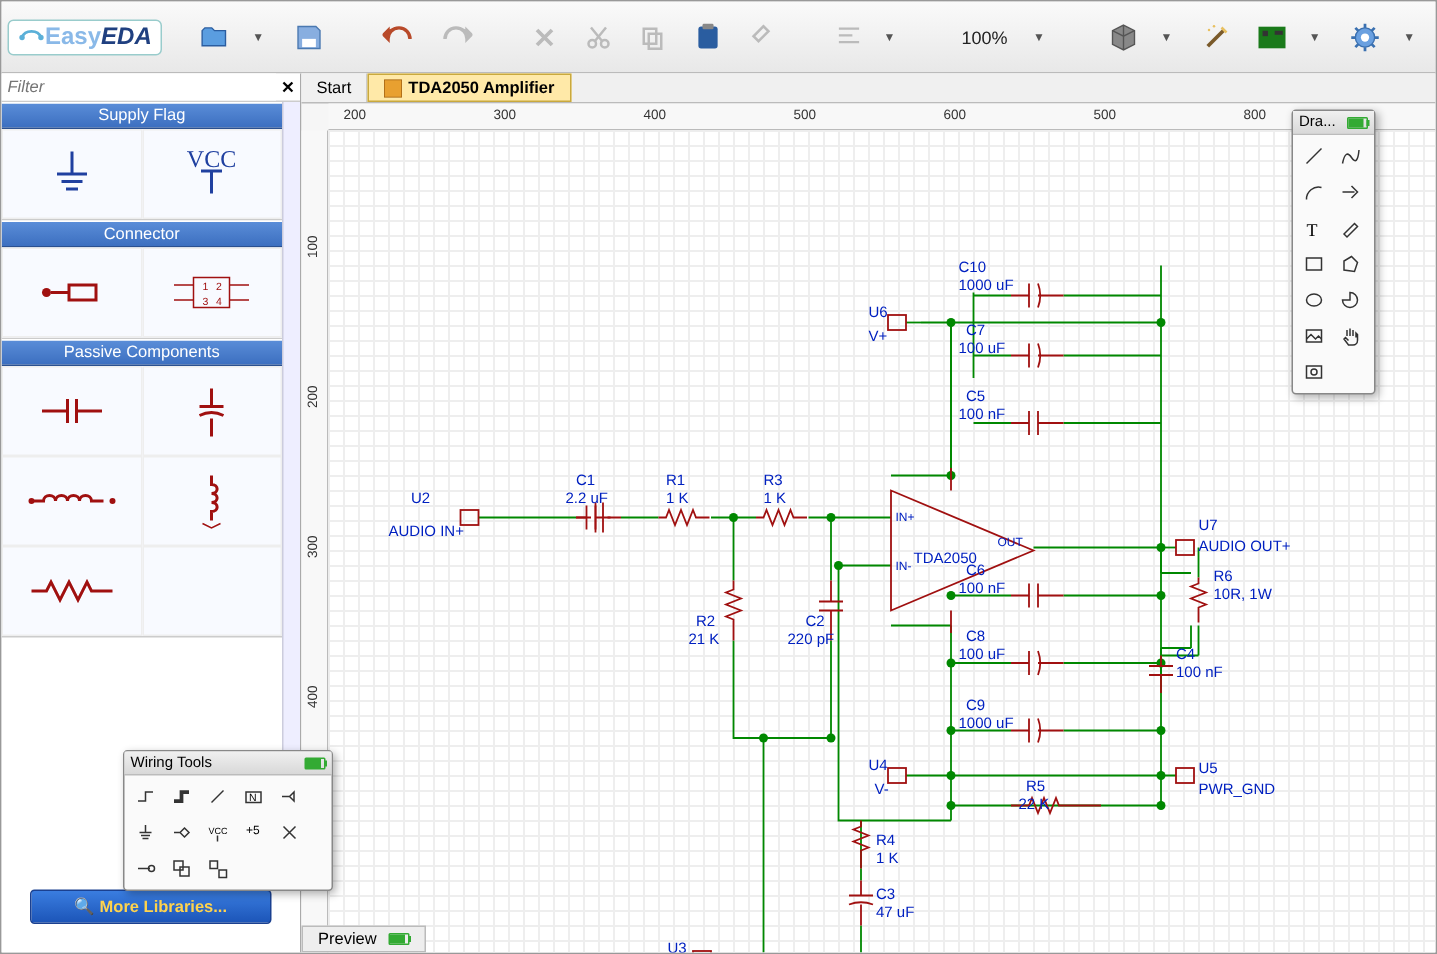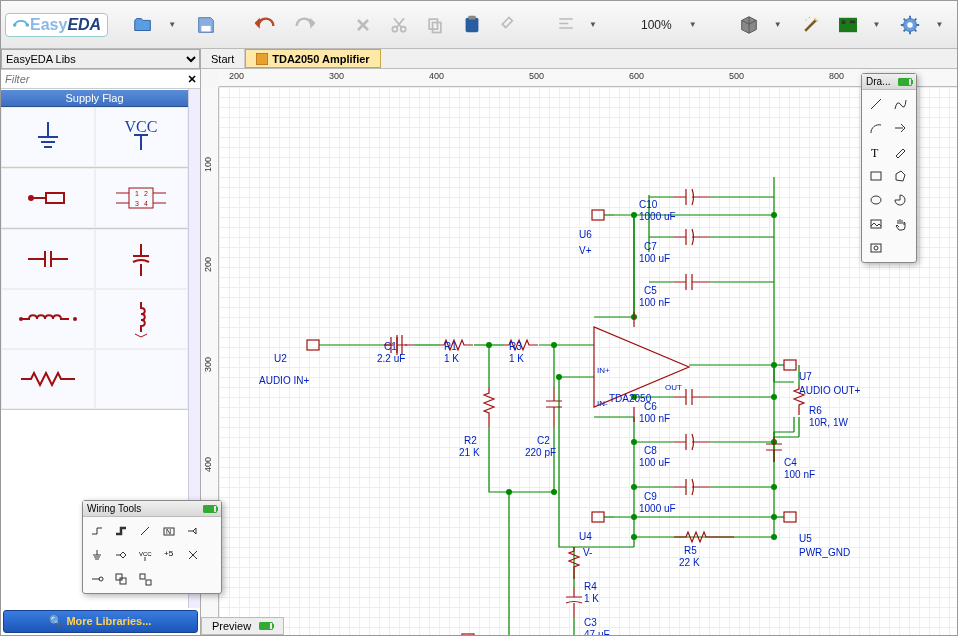--- a/index.html
+++ b/index.html
@@ -19,32 +19,32 @@
 .sb-select select { flex: 1; font-size: 11px; border: 1px solid #aaa; height: 20px; }
 .sb-filter { display: flex; align-items: center; border-bottom: 1px solid #ccc; }
 .sb-filter input { flex: 1; border: none; padding: 2px 4px; font-size: 11px; color: #888; font-style: italic; height: 18px; }
 .sb-filter .close { width: 16px; text-align: center; font-weight: bold; cursor: pointer; }
 .sb-group-hdr { background: linear-gradient(#5a8dd8,#3c6fc0); color: #fff; font-size: 11px; padding: 2px 4px; border-top: 1px solid #fff; border-bottom: 1px solid #2a5090; text-align: center; }
 .sb-items { display: flex; flex-wrap: wrap; border-bottom: 1px solid #ccc; }
 .sb-item { width: 50%; height: 60px; border: 1px solid #eee; display: flex; align-items: center; justify-content: center; background: #f8faff; }
 .sb-scroll { width: 12px; background: #eef; border-left: 1px solid #ccd; }
 .sb-body { flex: 1; display: flex; overflow: hidden; }
 .sb-content { flex: 1; overflow: hidden; }
-.more-libs { background: linear-gradient(#3a7de0,#1c55b8); color: #ffd34d; font-weight: bold; text-align: center; padding: 4px; border: 1px solid #1a4090; border-radius: 3px; margin: 2px; cursor: pointer; }
+.more-libs { background: linear-gradient(#3a7de0,#1c55b8); color: #ffd34d; font-weight: bold; text-align: center; padding: 4px; border: 1px solid #1a4090; border-radius: 3px; margin: 19px; cursor: pointer; }
 .canvas-area { flex: 1; position: relative; background: #f6f6f6; }
 .tabs { height: 20px; background: #f0f0f0; border-bottom: 1px solid #bbb; display: flex; align-items: stretch; }
 .tab { padding: 2px 10px; border-right: 1px solid #ccc; font-size: 11px; display: flex; align-items: center; cursor: pointer; }
 .tab.active { background: #ffe9a8; border: 1px solid #c9a93d; font-weight: bold; align-items: flex-end; }
 .tab-icon { width: 12px; height: 12px; margin-right: 4px; }
 .ruler-h { position: absolute; top: 20px; left: 18px; right: 0; height: 18px; background: #f8f8f8; border-bottom: 1px solid #bbb; font-size: 9px; display: flex; }
 .ruler-h span { position: absolute; top: 2px; color: #333; }
 .ruler-v { position: absolute; top: 38px; left: 0; width: 18px; bottom: 0; background: #f8f8f8; border-right: 1px solid #bbb; font-size: 9px; }
 .ruler-v span { position: absolute; left: 2px; color: #333; writing-mode: vertical-lr; transform: rotate(180deg); }
 .schematic { position: absolute; top: 38px; left: 18px; right: 0; bottom: 0; background: #fff; background-image: repeating-linear-gradient(#eee 0,#eee 1px,transparent 1px,transparent 10px),repeating-linear-gradient(90deg,#eee 0,#eee 1px,transparent 1px,transparent 10px); }
-.comp-label { position: absolute; color: #0020c0; font-size: 10px; font-family: sans-serif; white-space: nowrap; pointer-events: none; margin-top: 26px; }
+.comp-label { position: absolute; color: #0020c0; font-size: 10px; font-family: sans-serif; white-space: nowrap; pointer-events: none; }
 .wire { stroke: #008800; stroke-width: 1.2; fill: none; }
 .comp { stroke: #a01010; stroke-width: 1.2; fill: none; }
 .junction { fill: #008800; }
 .preview-tab { position: absolute; bottom: 0; left: 0; padding: 2px 10px; background: #eee; border: 1px solid #bbb; font-size: 11px; display: flex; align-items: center; gap: 8px; }
 .float-panel { position: absolute; background: #fafafa; border: 1px solid #888; box-shadow: 2px 2px 6px rgba(0,0,0,0.3); border-radius: 3px; }
 .fp-title { background: linear-gradient(#f0f0f0,#d8d8d8); padding: 2px 4px; font-size: 10px; display: flex; justify-content: space-between; align-items: center; border-bottom: 1px solid #bbb; }
 .fp-body { display: flex; flex-wrap: wrap; padding: 2px; }
 .fp-tool { width: 22px; height: 22px; display: flex; align-items: center; justify-content: center; cursor: pointer; border: 1px solid transparent; margin: 1px; }
 .battery { width: 14px; height: 8px; border: 1px solid #3a3; border-radius: 1px; position: relative; }
 .battery::after { content: ''; position: absolute; right: -2px; top: 1px; width: 2px; height: 4px; background: #3a3; }
@@ -186,62 +186,61 @@
         <path d="M2 2h20v20H2z" fill="#fff" stroke="#333"></path>
         <path d="M2 2L22 22V2z" fill="#222"></path>
       </svg>
     </div>
     <span class="tb-arrow">▼</span>
 </div>
 
 <div class="main">
 
   <div class="sidebar">
-    <div class="sb-select">
-      <select><option>EasyEDA Libs</option></select>
-    </div>
     <div class="sb-filter">
       <input placeholder="Filter" style="">
       <span class="close">✕</span>
     </div>
     <div class="sb-body">
       <div class="sb-content">
         <div class="sb-group-hdr">Supply Flag</div>
         <div class="sb-items">
           <div class="sb-item">
               <svg width="40" height="40" viewBox="0 0 40 40">
                 <path d="M20 5v15M10 20h20M13 25h14M16 30h8" stroke="#2040a0" stroke-width="2"></path>
               </svg>
             </div>
           <div class="sb-item">
               <svg width="50" height="40" viewBox="0 0 50 40">
                 <text x="25" y="15" text-anchor="middle" font-size="16" font-family="serif" fill="#2040a0">VCC</text>
                 <path d="M25 18v15M18 18h14" stroke="#2040a0" stroke-width="2"></path>
               </svg>
             </div>
         </div>
+        <div class="sb-group-hdr">Connector</div>
         <div class="sb-items">
           <div class="sb-item">
               <svg width="50" height="30" viewBox="0 0 50 30">
                 <circle cx="8" cy="15" r="3" fill="#a01010"></circle>
                 <path d="M11 15h12" stroke="#a01010" stroke-width="2"></path>
                 <rect x="23" y="10" width="18" height="10" fill="none" stroke="#a01010" stroke-width="2"></rect>
               </svg>
             </div>
           <div class="sb-item">
               <svg width="60" height="30" viewBox="0 0 60 30">
                 <rect x="18" y="5" width="24" height="20" fill="none" stroke="#a01010"></rect>
                 <path d="M5 10h13M5 20h13M42 10h13M42 20h13" stroke="#a01010"></path>
                 <text x="24" y="13" font-size="7" fill="#a01010">1</text>
                 <text x="24" y="23" font-size="7" fill="#a01010">3</text>
                 <text x="33" y="13" font-size="7" fill="#a01010">2</text>
                 <text x="33" y="23" font-size="7" fill="#a01010">4</text>
               </svg>
             </div>
         </div>
+        <div class="sb-group-hdr">Passive Components</div>
         <div class="sb-items">
           <div class="sb-item">
               <svg width="50" height="30" viewBox="0 0 50 30">
                 <path d="M5 15h17M22 7v16M28 7v16M28 15h17" stroke="#a01010" stroke-width="2"></path>
               </svg>
             </div>
           <div class="sb-item">
               <svg width="40" height="40" viewBox="0 0 40 40">
                 <path d="M20 5v12M12 17h16M20 25v12" stroke="#a01010" stroke-width="2"></path>
                 <path d="M12 23q8 -4 16 0" stroke="#a01010" stroke-width="2" fill="none"></path>

